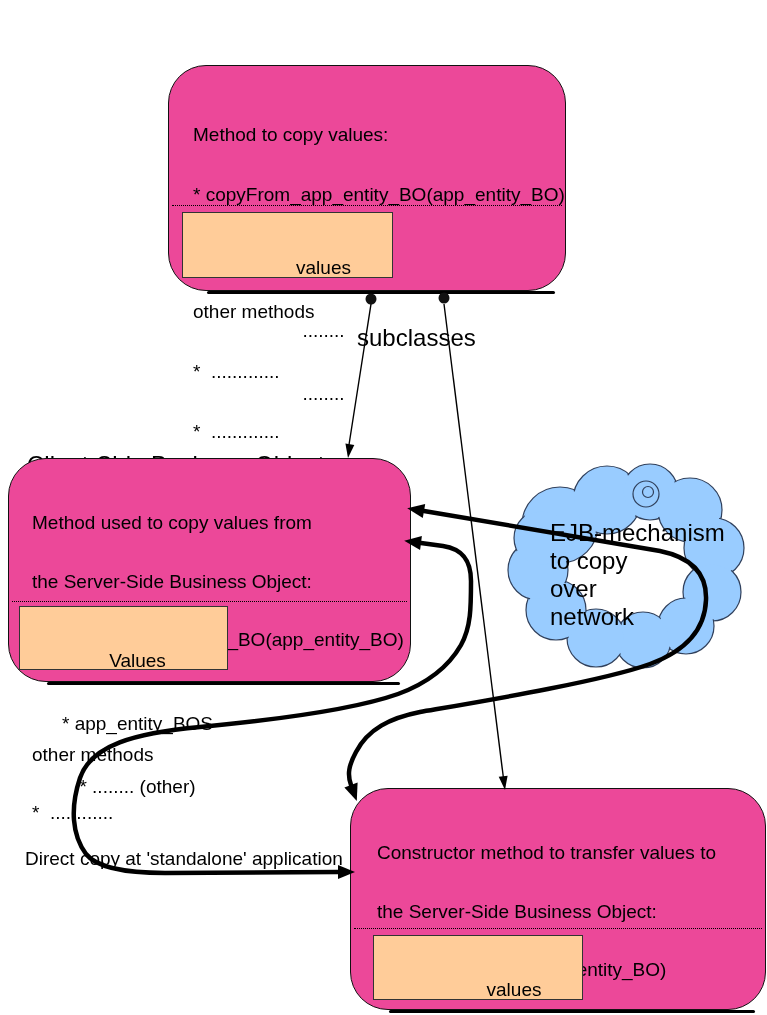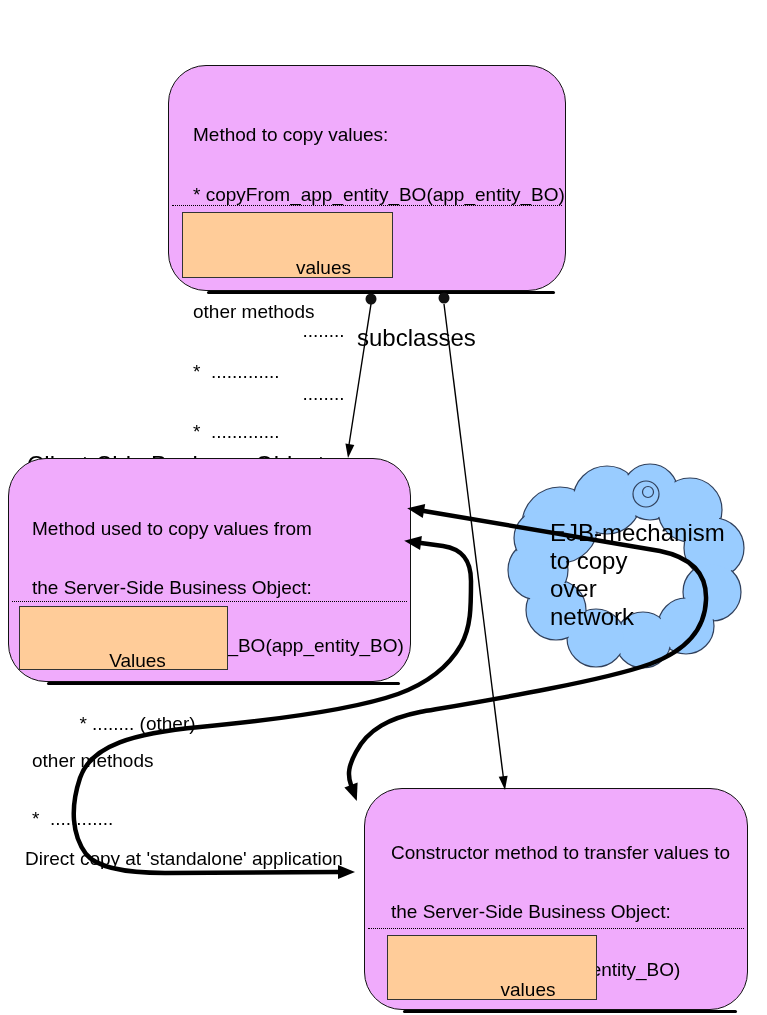--- a/index.html
+++ b/index.html
@@ -4,21 +4,21 @@
 <style>
   html,body{margin:0;padding:0;background:#fff;}
   .canvas{
     position:relative;width:767px;height:1015px;background:#ffffff;
     font-family:"Liberation Sans","DejaVu Sans",sans-serif;color:#000;
     overflow:hidden;
   }
   .abs{position:absolute;}
   
   .classbox{
-    position:absolute;background:#f0abfc;border:1.5px solid #111;
+    position:absolute;background:#ec4899;border:1.5px solid #111;
     border-radius:38px;box-sizing:border-box;z-index:1;
   }
   .classbox::after{ 
     content:"";position:absolute;left:38px;right:10px;bottom:-4px;height:3.5px;
     background:#000;border-radius:2px;
   }
   .bodytext{position:absolute;font-size:19px;line-height:20px;white-space:pre;z-index:1;}
   .bodytext.tight{line-height:19.5px;}
   .gap{height:17px;}
   .dotsep{position:absolute;left:3px;right:3px;border-top:1.6px dotted #000;z-index:1;}
@@ -59,41 +59,42 @@
   </div>
 
   <div class="label" style="left:357px;top:324px;font-size:24px;">subclasses</div>
 
   <div class="title abs" style="left:27px;top:392px;">
     <div>Client-Side Business Object</div>
     <div>app_entity_BOC</div>
   </div>
 
   <div class="classbox" style="left:8px;top:458px;width:403px;height:224px;">
-    <div class="bodytext tight" style="left:23px;top:21px;">
+    <div class="bodytext tight" style="left:23px;top:15px;">
       <div>Method used to copy values from</div>
       <div>the Server-Side Business Object:</div>
       <div>* copyFrom_app_entity_BO(app_entity_BO)</div>
       <div class="gap"></div>
       <div>other methods</div>
       <div>*  ............</div>
     </div>
     <div class="dotsep" style="top:142px;"></div>
     <div class="valuesbox" style="left:10px;top:147px;width:209px;height:64px;padding:1px 0 0 28px;">
       <div>Values</div>
+      <div>* app_entity_BOS</div>
       <div>* ........ (other)</div>
     </div>
   </div>
 
   <div class="title abs" style="left:387px;top:727px;">
     <div>Server-Side Business Object</div>
     <div>app_entity_BOS</div>
   </div>
 
-  <div class="classbox" style="left:364px;top:788px;width:384px;height:222px;">
+  <div class="classbox" style="left:350px;top:788px;width:416px;height:222px;">
     <div class="bodytext tight" style="left:26px;top:15px;">
       <div>Constructor method to transfer values to</div>
       <div>the Server-Side Business Object:</div>
       <div>* app_entity_BOS(app_entity_BO)</div>
       
       
       
     </div>
     <div class="dotsep" style="top:139px;"></div>
     <div class="valuesbox" style="left:22px;top:146px;width:210px;height:65px;padding:1px 0 0 72px;">

